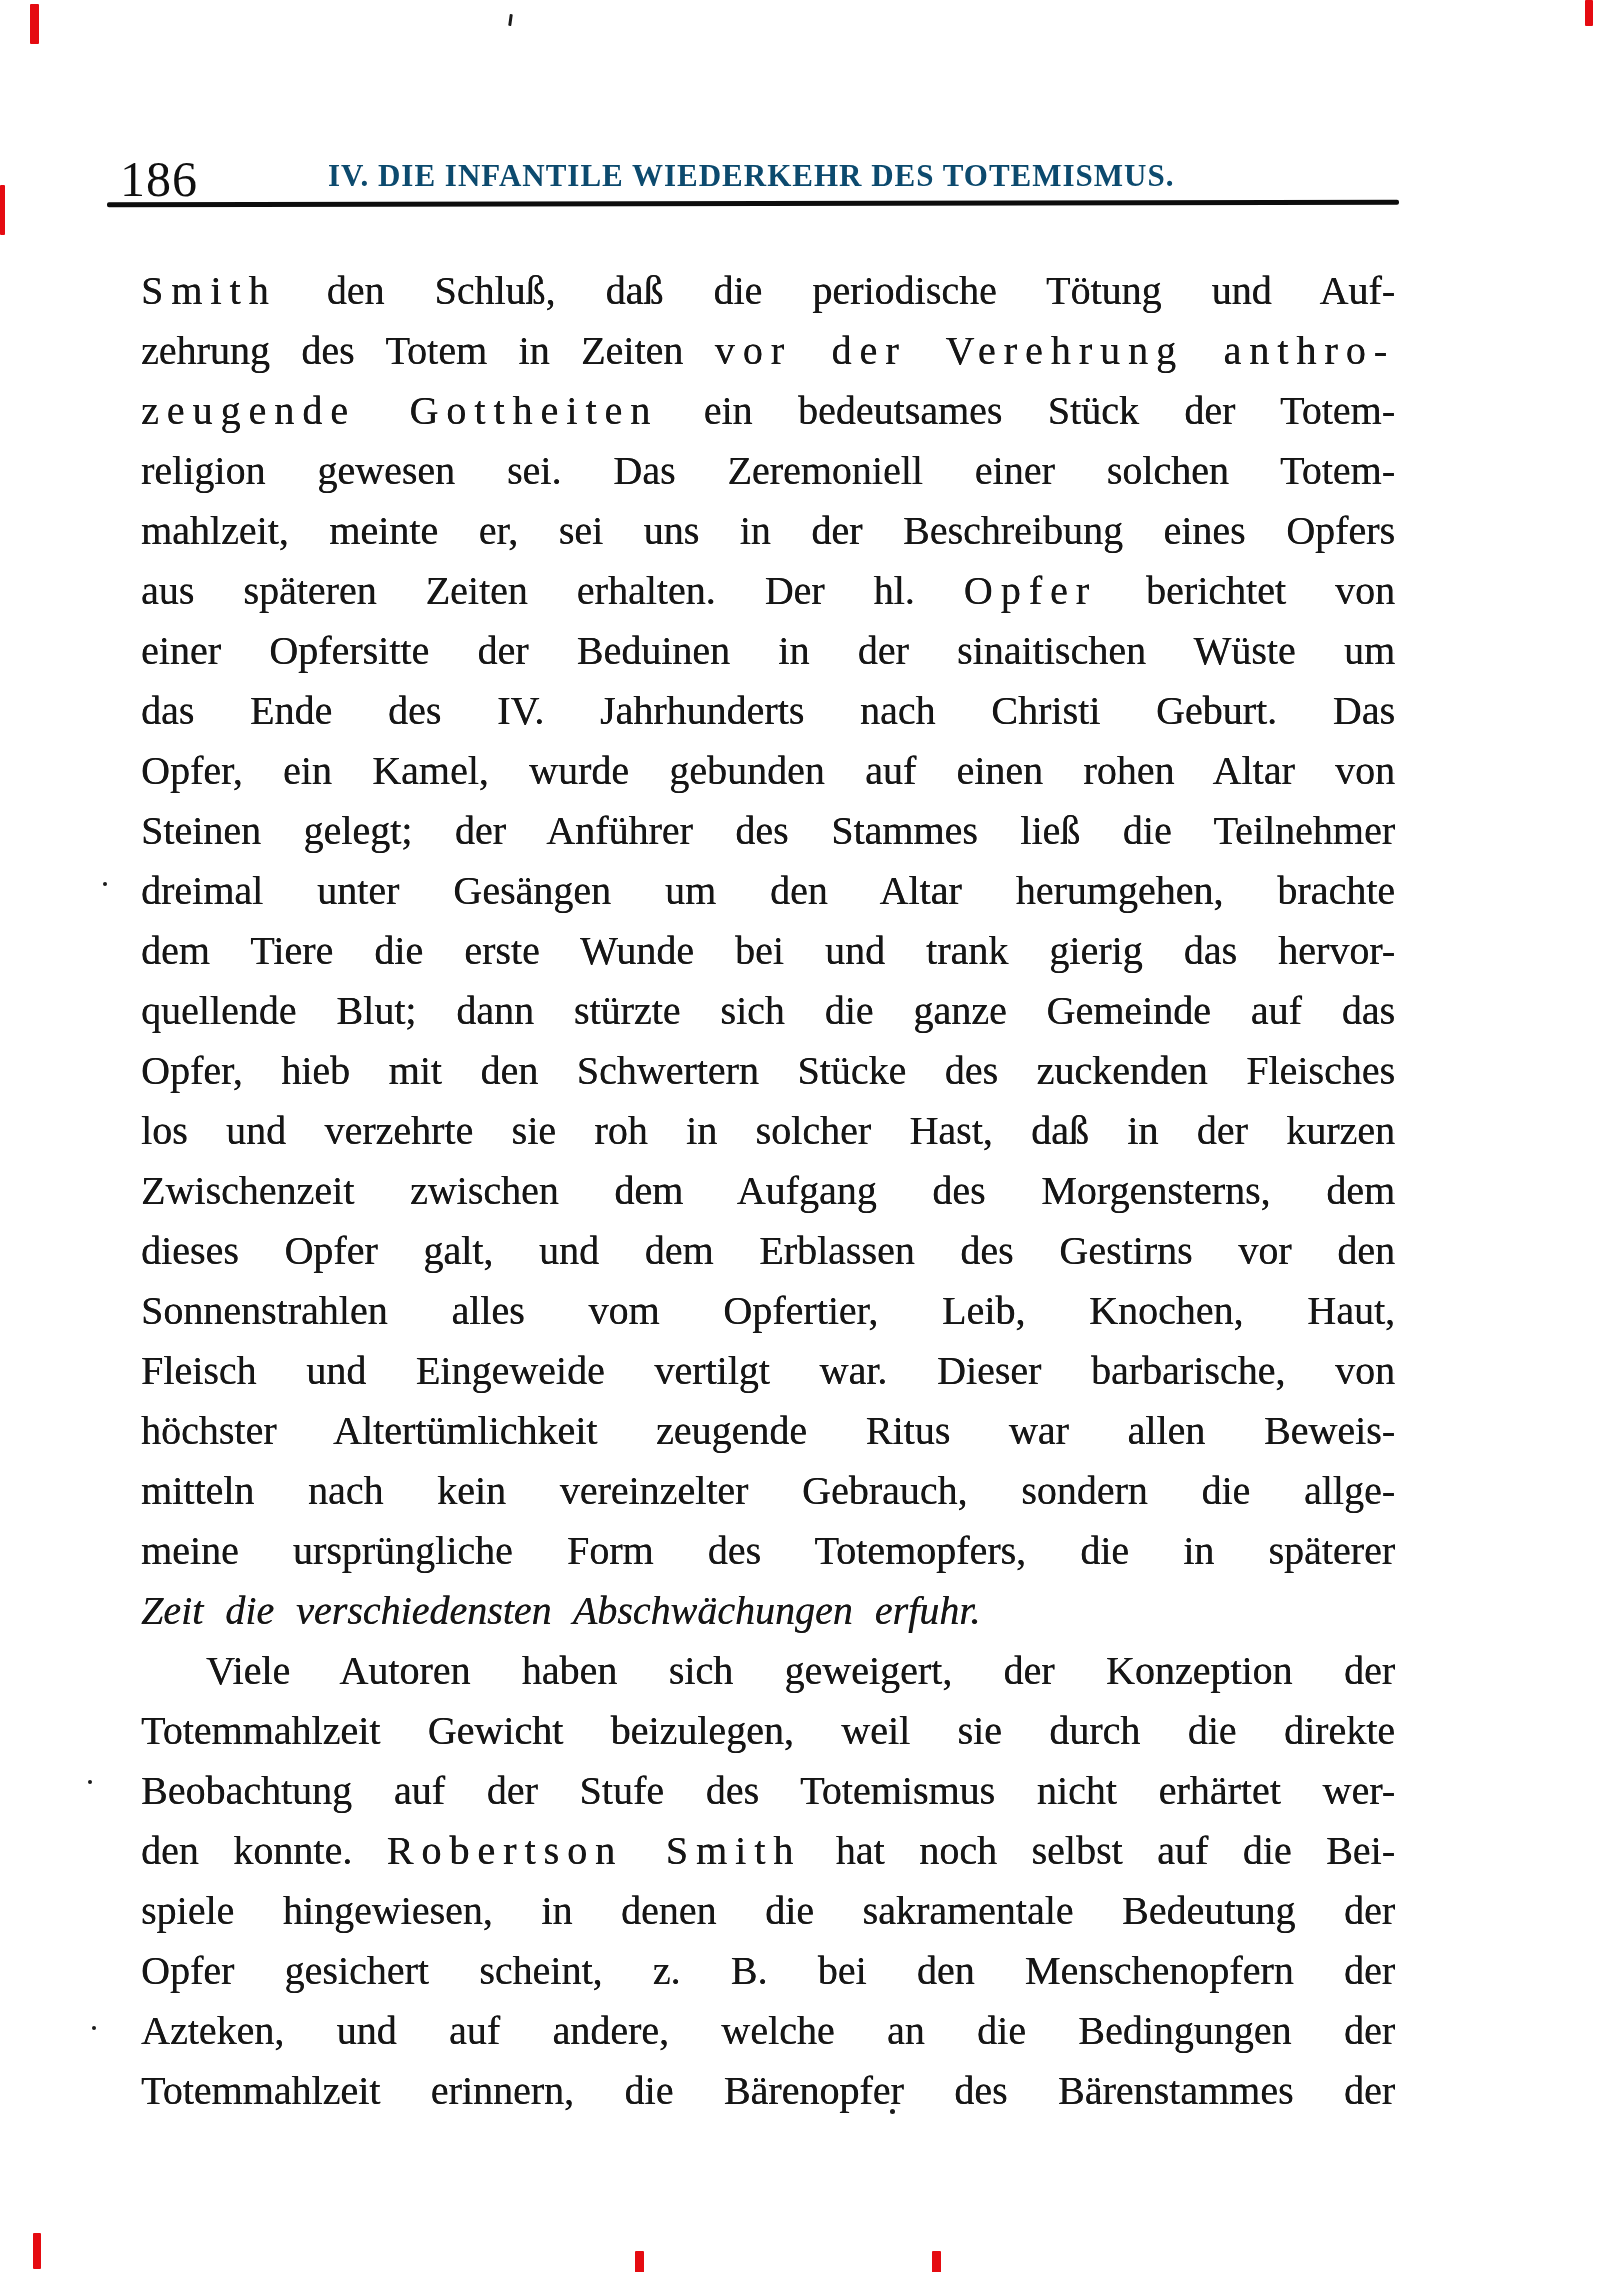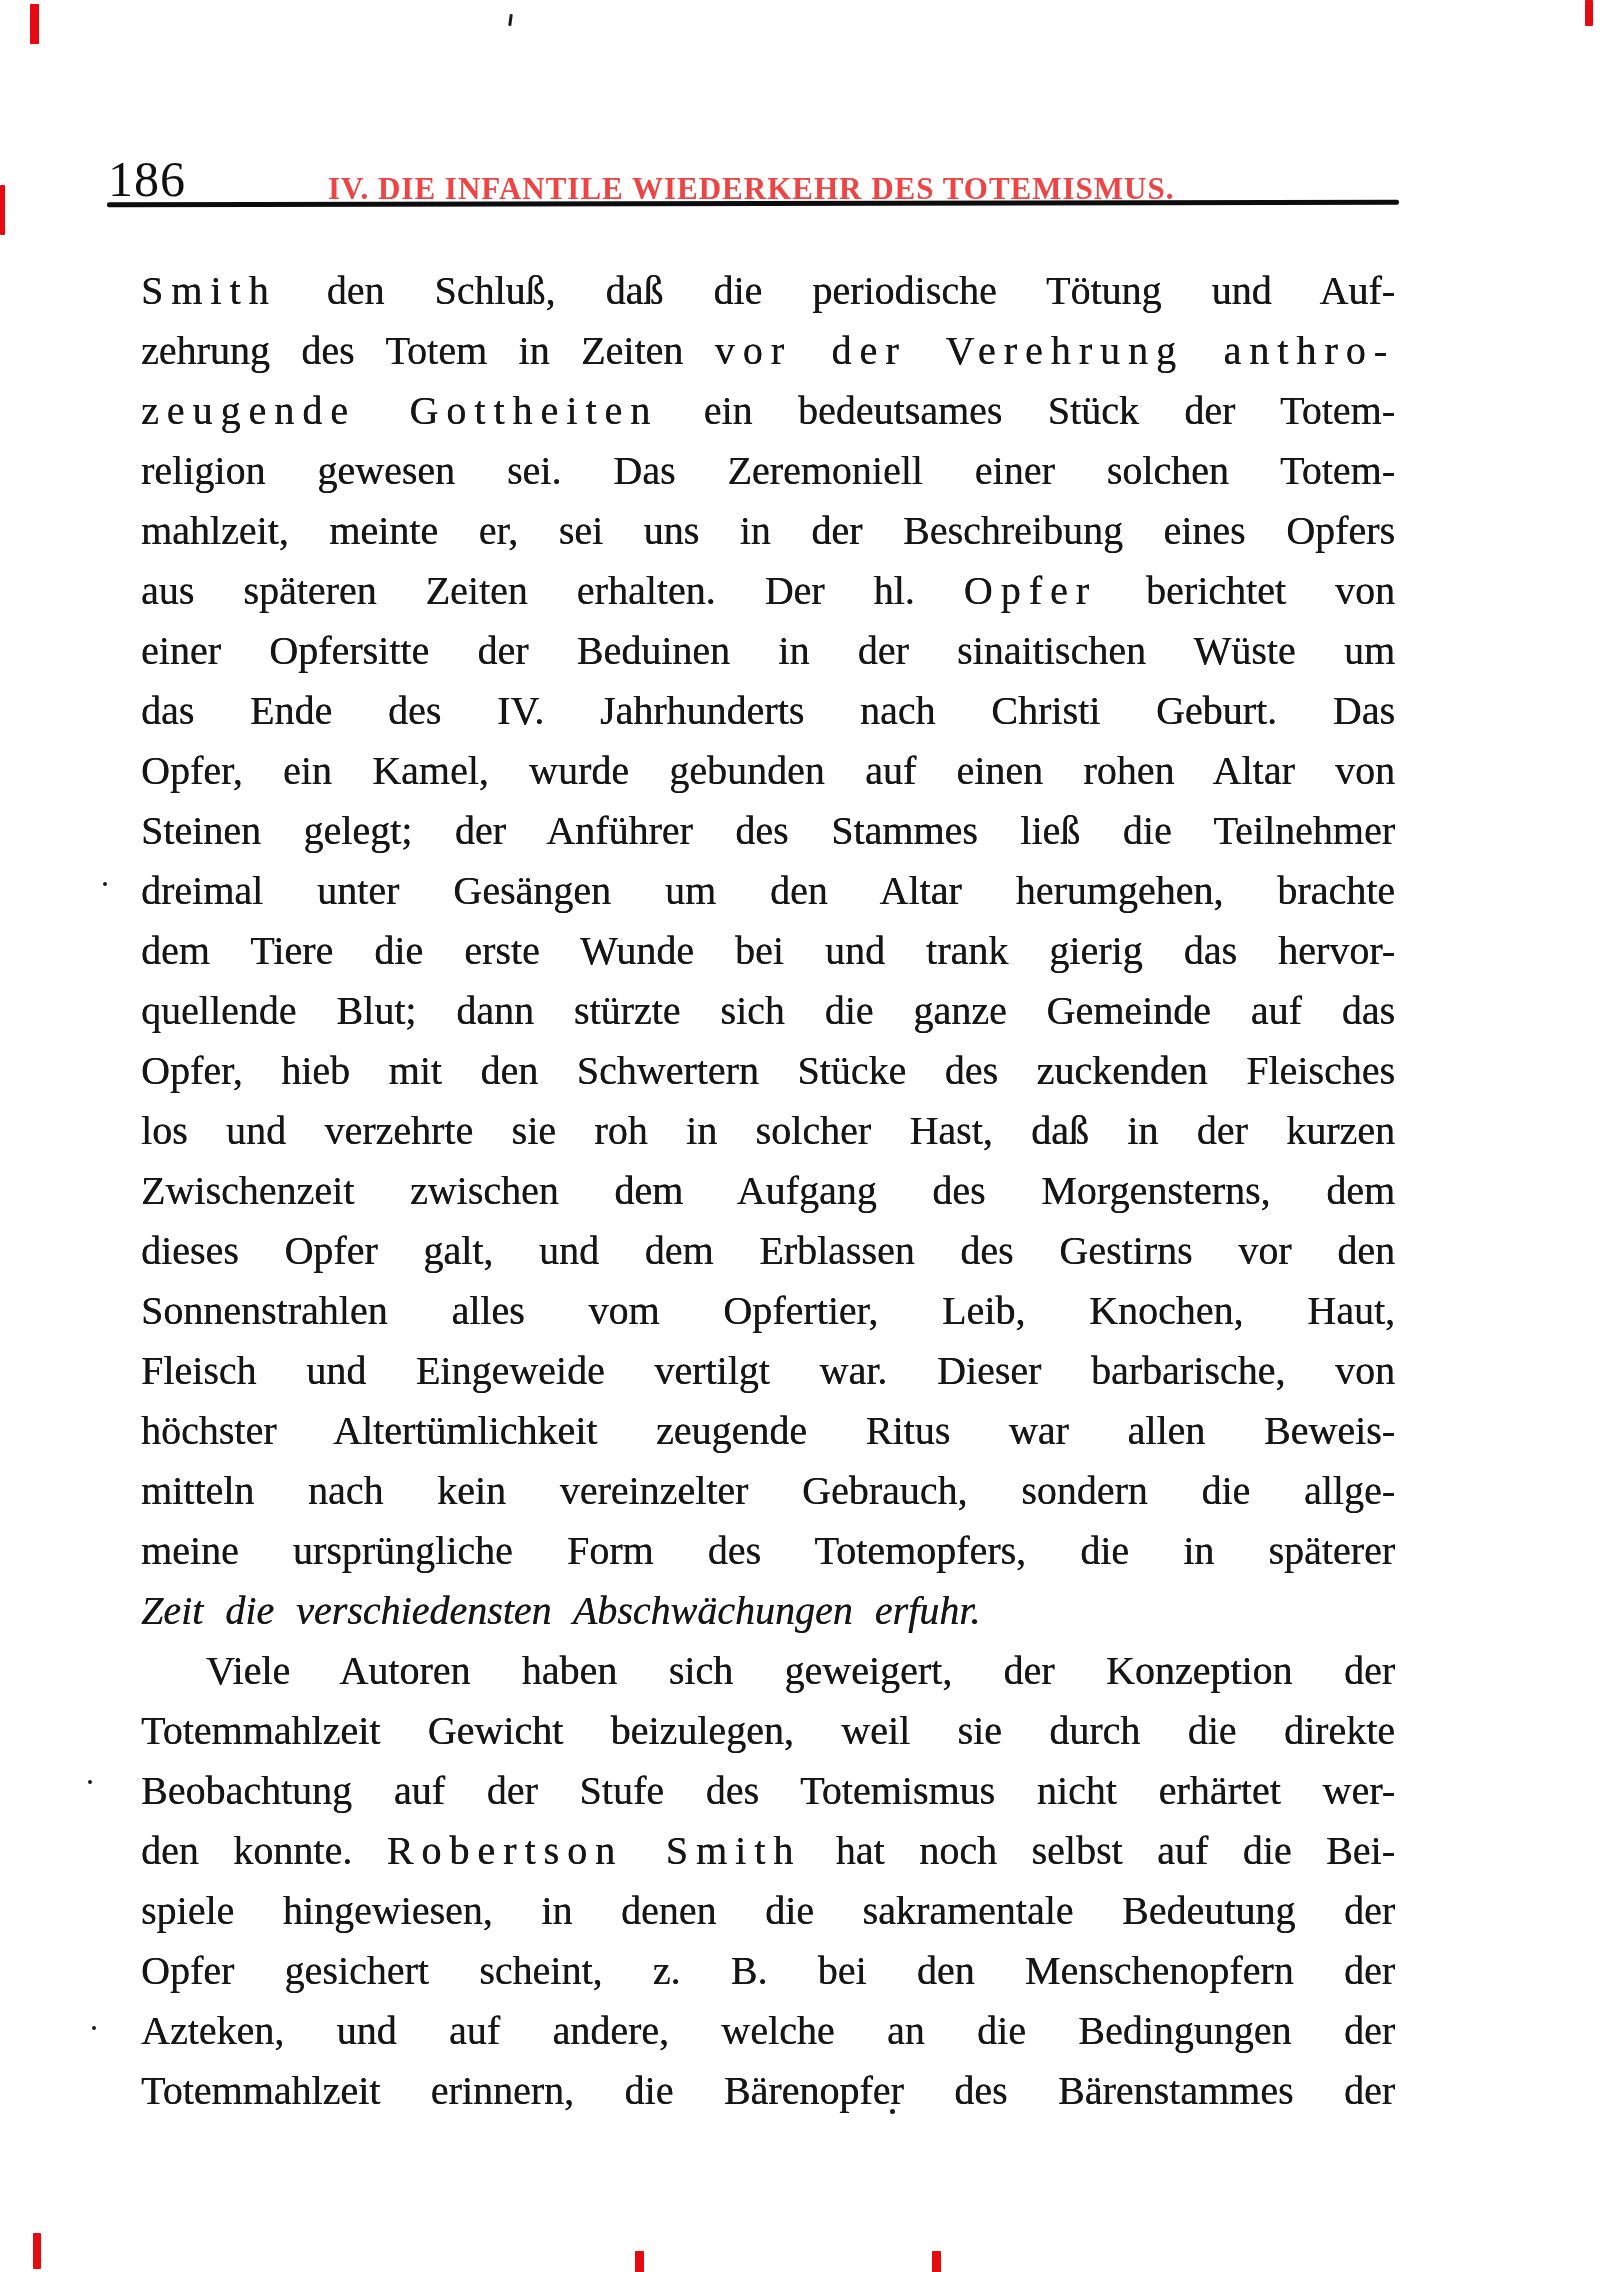--- a/index.html
+++ b/index.html
@@ -14,33 +14,32 @@
     width:1620px;height:2273px;
     background:var(--paper);
     overflow:hidden;
     font-family:"Liberation Serif", "DejaVu Serif", serif;
     color:var(--ink);
   }
   .page{position:absolute;inset:0;}
 
   
   .page-number{
-    position:absolute;left:108px;top:154px;
+    position:absolute;left:120px;top:154px;
     font-size:50px;line-height:50px;
     color:#101010;
     letter-spacing:1px;
   }
   .running-title{
     position:absolute;left:328px;top:160px;
     font-size:31px;line-height:31px;
     font-weight:bold;
     letter-spacing:1px;
-    color:#ef4444;
+    color:#0c4a6e;
     white-space:nowrap;
-    margin-top:13px;
   }
   .header-rule{
     position:absolute;left:107px;top:201px;
     width:1292px;height:5px;
     background:#0d0d0d;
     transform:rotate(-0.12deg);
     border-radius:2px;
   }
 
   

